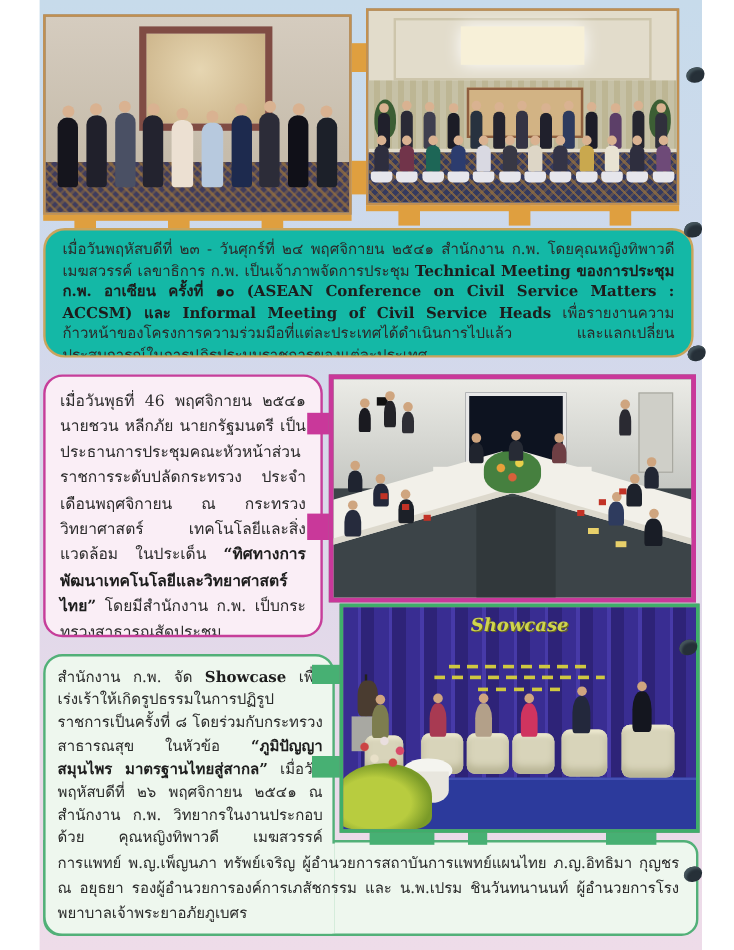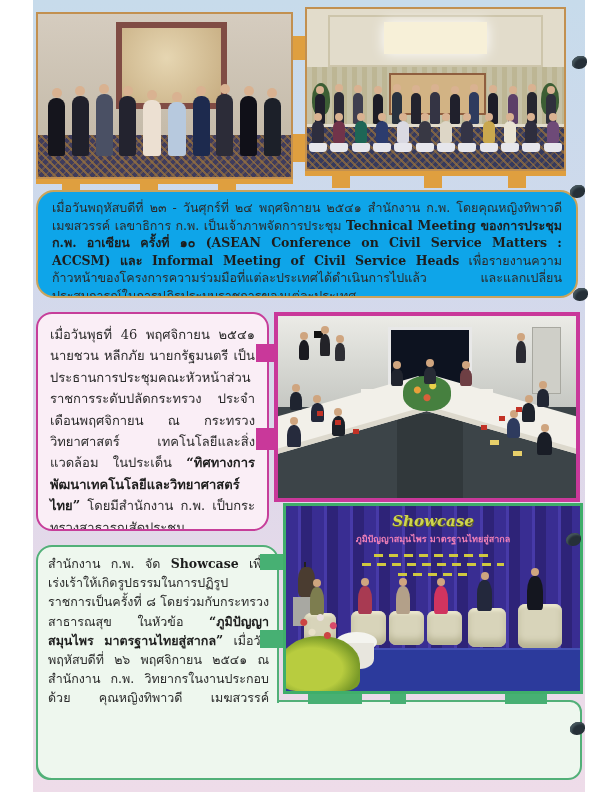--- a/index.html
+++ b/index.html
@@ -12,21 +12,21 @@
   .photo{box-sizing:border-box;overflow:hidden;background:#888;}
   .ph-tan{border:2px solid #c29050;}
   .ph-mag{border:4px solid #c9389a;}
   .ph-grn{border:3px solid #3fae6a;}
   
   .tab-o{background:#df9f3f;}
   .tab-m{background:#c9389a;}
   .tab-g{background:#47b073;}
   
   .box{box-sizing:border-box;}
-  .cream{background:#0ea5e9;border:2px solid #c9a45c;border-radius:18px;}
+  .cream{background:#14b8a6;border:2px solid #c9a45c;border-radius:18px;}
   .pinkb{background:#faeef6;border:2px solid #c63e9a;border-radius:16px;}
   .greenb{background:#eef7ee;border:2px solid #52b078;}
   .txt{font-size:12.5px;line-height:17.6px;text-align:justify;}
   .txt2{font-size:13px;line-height:21.4px;text-align:justify;}
   .txt3{font-size:12.5px;line-height:19.2px;text-align:justify;}
   .txt4{font-size:12.5px;line-height:21px;text-align:justify;}
   b{color:#1d1d1d;}
   
   .row{position:absolute;display:flex;justify-content:space-between;align-items:flex-end;}
   .q{position:relative;border-radius:8px 8px 3px 3px;}
@@ -164,32 +164,32 @@
     <div class="abs" style="left:74%;top:55%;width:6px;height:5px;background:#c23226;"></div>
     <div class="abs" style="left:80%;top:50%;width:6px;height:5px;background:#c23226;"></div>
     <div class="abs" style="left:71%;top:68%;width:9px;height:5px;background:#e8d06a;"></div>
     <div class="abs" style="left:79%;top:74%;width:9px;height:5px;background:#e8d06a;"></div>
   </div>
 
   <div class="abs box greenb" style="left:36px;top:700px;width:546px;height:80px;border-radius:0 12px 14px 14px;"></div>
   <div class="abs box greenb" style="left:36px;top:545px;width:243px;height:235px;border-radius:16px 16px 0 16px;"></div>
   <div class="abs" style="left:250px;top:703px;width:29px;height:75px;background:#eef7ee;"></div>
   <div class="abs txt3" style="left:48px;top:554px;width:221px;height:152px;overflow:hidden;"><span>สำนักงาน ก.พ. จัด </span><b>Showcase</b><span> เพื่อเร่งเร้าให้เกิดรูปธรรมในการปฏิรูปราชการเป็นครั้งที่ ๘ โดยร่วมกับกระทรวงสาธารณสุข ในหัวข้อ </span><b>“ภูมิปัญญาสมุนไพร มาตรฐานไทยสู่สากล”</b><span> เมื่อวันพฤหัสบดีที่ ๒๖ พฤศจิกายน ๒๕๔๑ ณ สำนักงาน ก.พ. วิทยากรในงานประกอบด้วย คุณหญิงทิพาวดี เมฆสวรรค์ เลขาธิการ ก.พ. ดร.ภักดี โพธิศิริ อธิบดีกรมวิทยาศาสตร์-</span></div>
+  <div class="abs txt4" style="left:48px;top:708px;width:518px;height:64px;overflow:hidden;"><span>การแพทย์ พ.ญ.เพ็ญนภา ทรัพย์เจริญ ผู้อำนวยการสถาบันการแพทย์แผนไทย ภ.ญ.อิทธิมา กุญชร ณ อยุธยา รองผู้อำนวยการองค์การเภสัชกรรม และ น.พ.เปรม ชินวันทนานนท์ ผู้อำนวยการโรงพยาบาลเจ้าพระยาอภัยภูเบศร</span></div>
 
   <div class="abs tab-g" style="left:260px;top:554px;width:24px;height:16px;"></div>
   <div class="abs tab-g" style="left:260px;top:630px;width:24px;height:18px;"></div>
   <div class="abs tab-g" style="left:308px;top:690px;width:54px;height:14px;"></div>
   <div class="abs tab-g" style="left:390px;top:690px;width:16px;height:14px;"></div>
   <div class="abs tab-g" style="left:505px;top:690px;width:42px;height:14px;"></div>
 
   <div class="abs photo ph-grn" style="left:283px;top:503px;width:300px;height:191px;">
     <div class="abs" style="left:0;top:0;width:100%;height:80%;background:repeating-linear-gradient(90deg,#392d92 0 12px,#473aa8 12px 15px,#2e2378 15px 26px);"></div>
     <div class="abs" style="left:0;bottom:0;width:100%;height:22%;background:#2c3a9c;border-top:2px solid #4450b4;"></div>
     <div class="abs" style="left:0;top:3%;width:100%;text-align:center;font-style:italic;font-weight:bold;font-size:15px;color:#cfd44e;text-shadow:1px 1px 0 #6a6a18;">Showcase</div>
-    <div class="abs" style="left:0;top:14%;width:100%;text-align:center;font-weight:bold;font-size:9px;color:#f080b8;">ภูมิปัญญาสมุนไพร มาตรฐานไทยสู่สากล</div>
     <div class="abs dash" style="left:30%;top:26%;width:40%;"></div>
     <div class="abs dash" style="left:26%;top:31%;width:48%;"></div>
     <div class="abs dash" style="left:38%;top:36%;width:24%;"></div>
     <div class="abs" style="left:6%;top:30%;width:2px;height:30%;background:#22201c;"></div>
     <div class="abs" style="left:4%;top:33%;width:6%;height:16%;background:#4a3c30;border-radius:40% 40% 20% 20%;"></div>
     <div class="abs" style="left:2.5%;top:49%;width:9%;height:16%;background:#a8a8a2;"></div>
     <div class="chair" style="left:6%;top:58%;width:11%;height:17%;"></div>
     <div class="chair" style="left:22%;top:57%;width:12%;height:18%;"></div>
     <div class="chair" style="left:35%;top:57%;width:12%;height:18%;"></div>
     <div class="chair" style="left:48%;top:57%;width:12%;height:18%;"></div>

